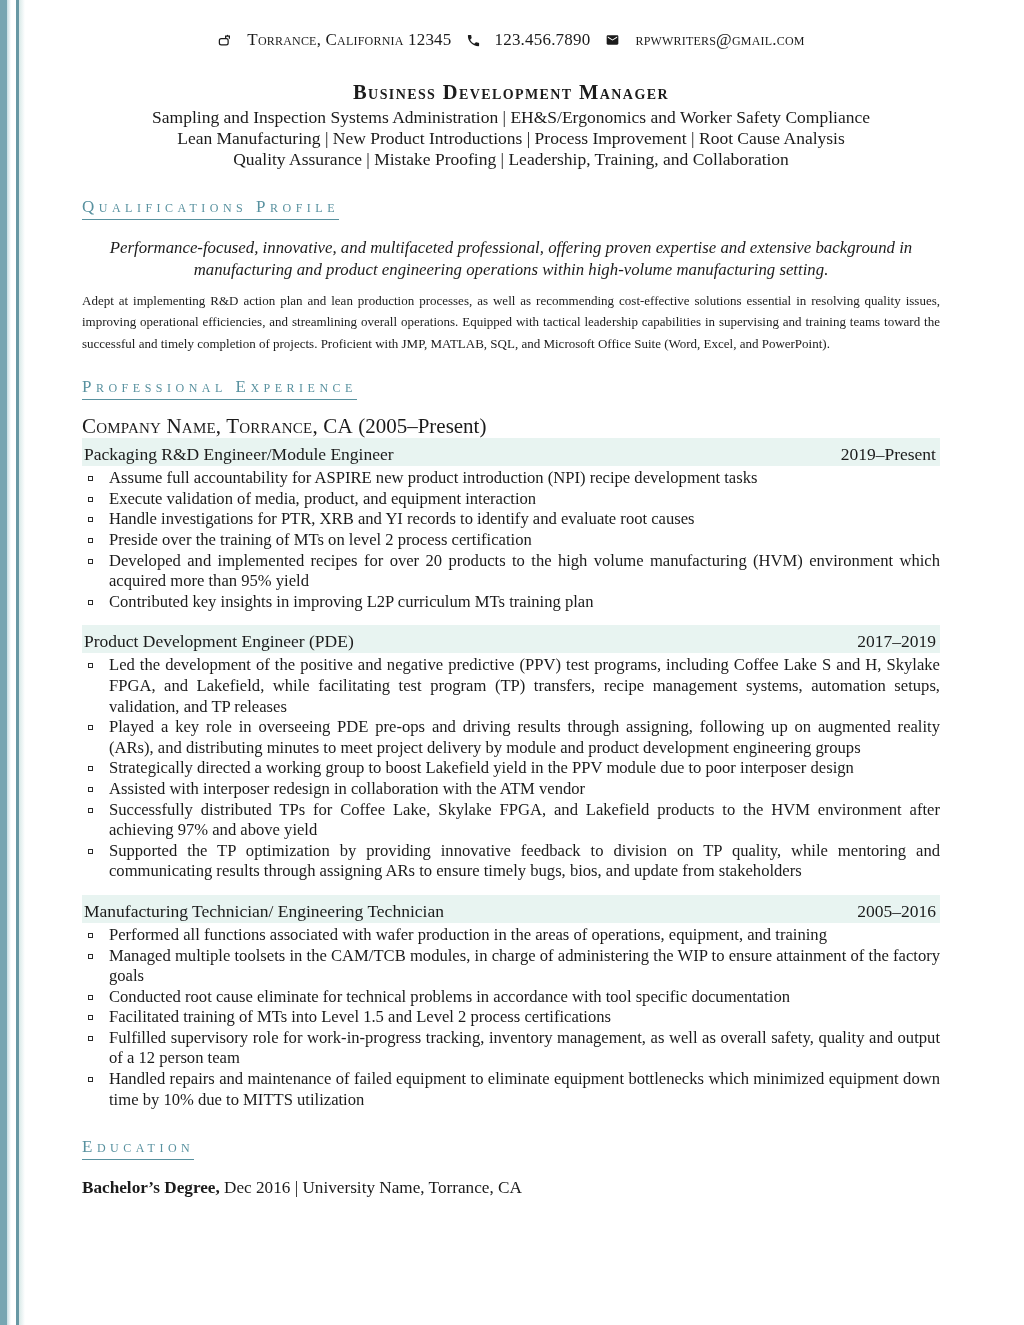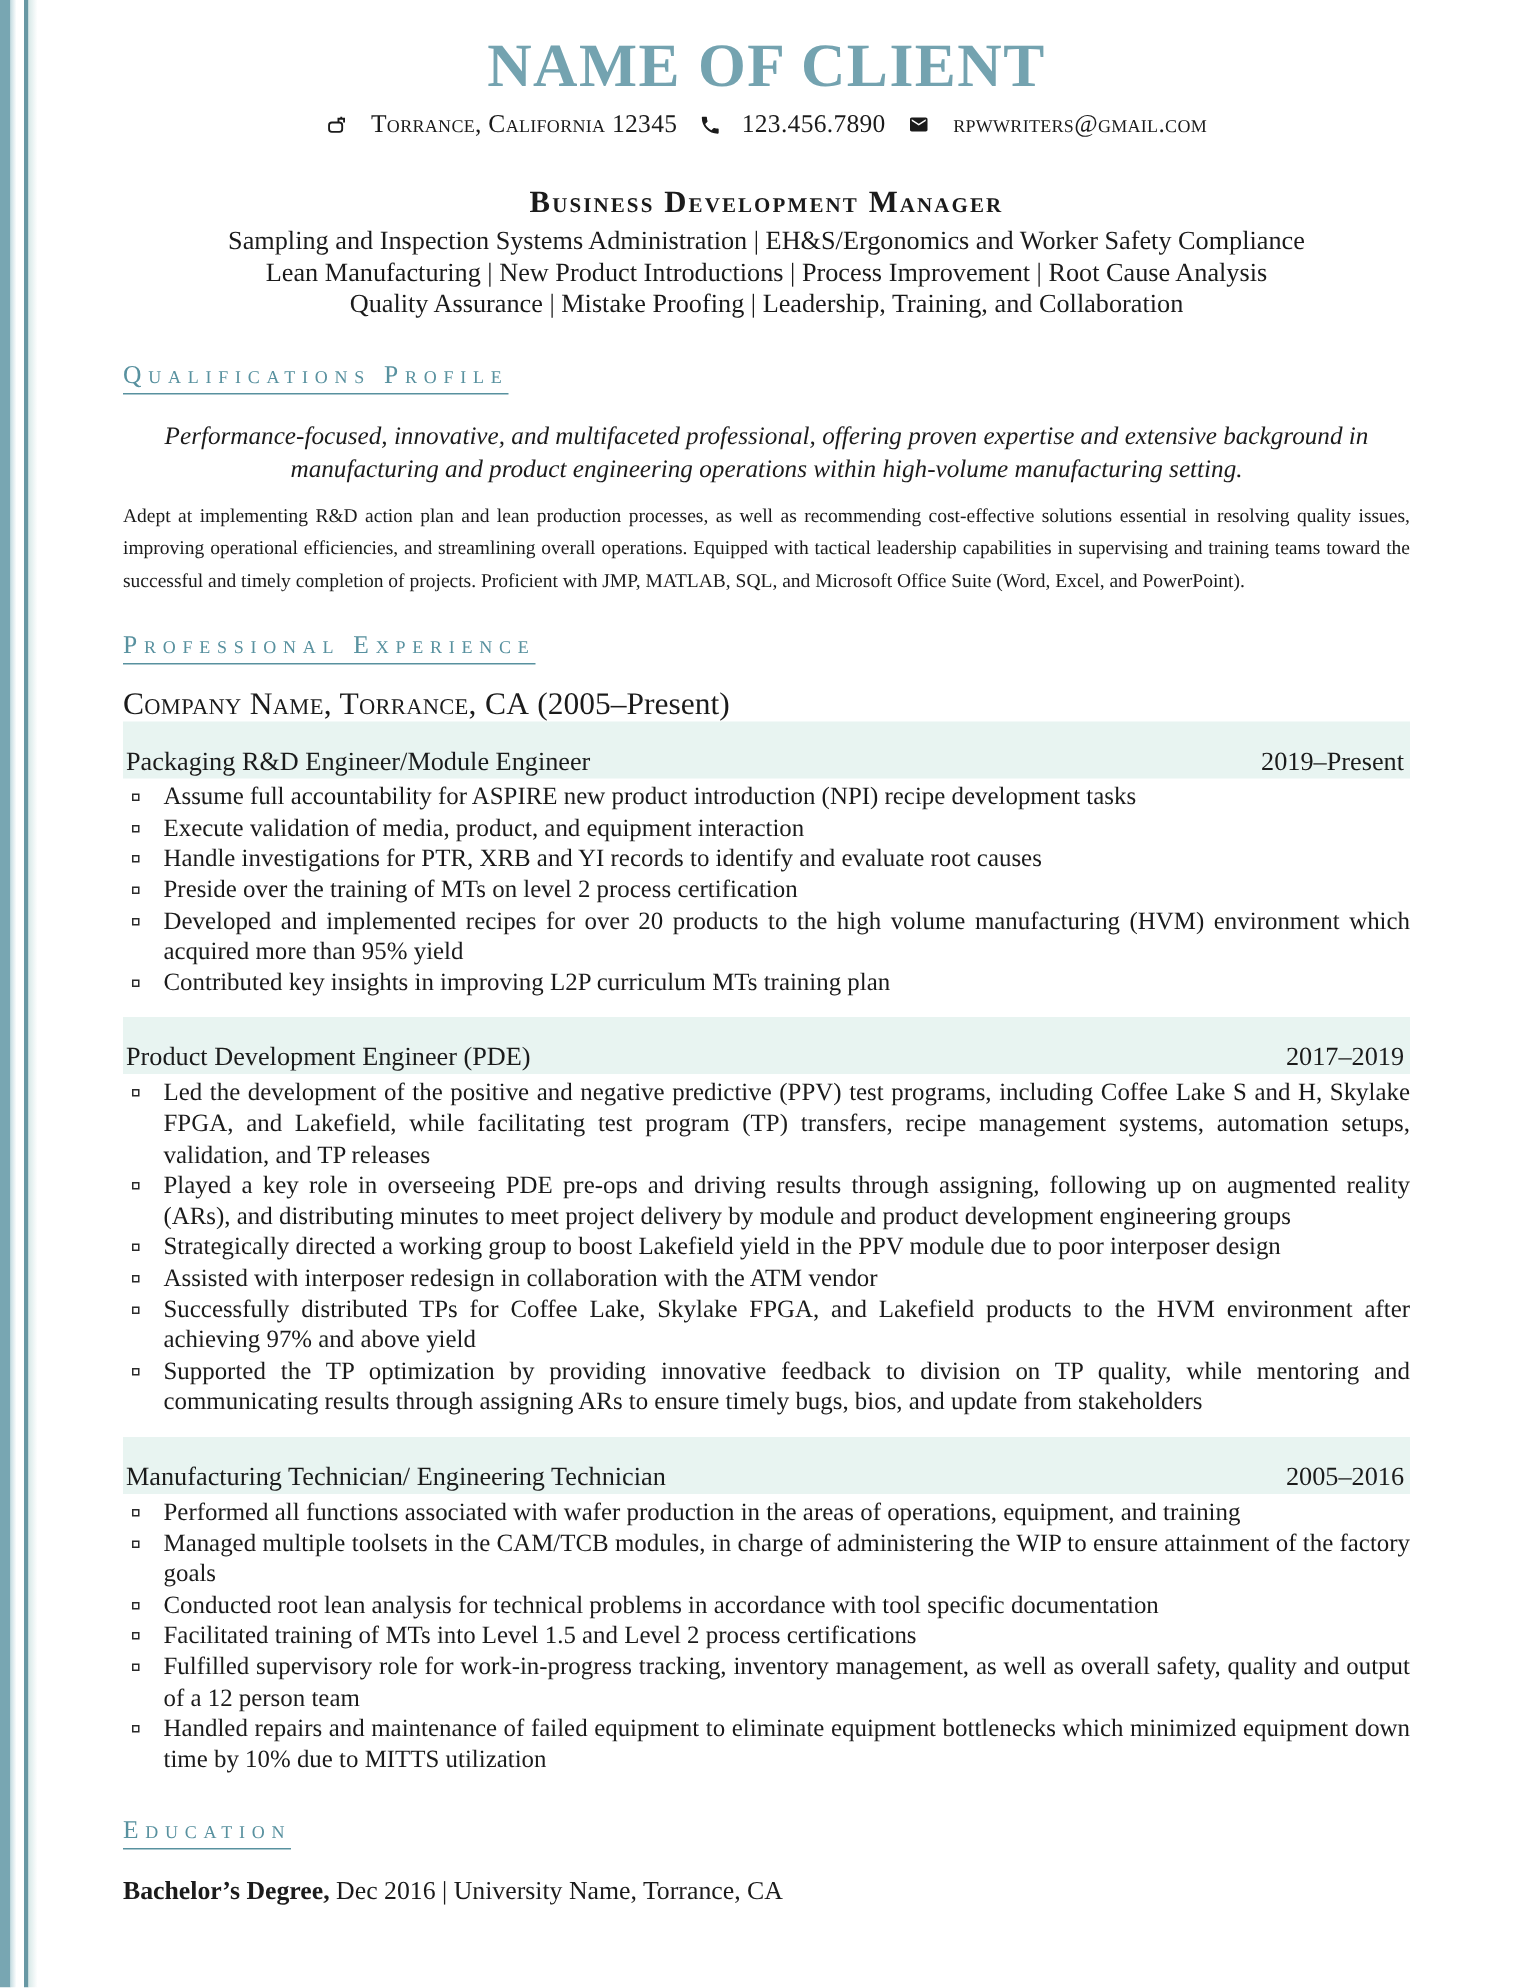--- a/index.html
+++ b/index.html
@@ -73,21 +73,21 @@
 
   .experience { margin-top: 23px; }
   .company-line { margin: 16px 0 0 0; font-size: 21px; line-height: 20px; }
   .company-name { font-variant: small-caps; letter-spacing: 0.2px; }
 
   .job { margin-top: 0; }
   .job + .job { margin-top: 13px; }
   .job-header {
     display: flex; justify-content: space-between; align-items: baseline;
     background: var(--highlight);
-    padding: 16px 4px 2px 2px; margin-top: 2px;
+    padding: 6px 4px 2px 2px; margin-top: 2px;
     font-size: 17.5px; line-height: 20px;
   }
   .job-dates { white-space: nowrap; }
 
   .bullets { margin: 2px 0 0 0; padding: 0; list-style: none; }
   .bullet-row { display: flex; align-items: flex-start; }
   .bullet-marker {
     flex: none; width: 5px; height: 5px;
     border: 1.3px solid #2a2a2a; background: transparent;
     margin: 8px 16px 0 6px;
@@ -105,21 +105,20 @@
 <body>
 
 <div class="edge-bar main"></div>
 <div class="edge-bar main-fade"></div>
 <div class="edge-bar thin"></div>
 <div class="edge-bar thin-fade"></div>
 
 <div class="page">
 
   <div class="header">
-    <h1 class="client-name">NAME OF CLIENT</h1>
     <div class="contact-line">
       <span class="icon">
         <svg width="16" height="15" viewBox="0 0 24 24" fill="none" stroke="#1b1b1b" stroke-width="2">
           <rect x="3" y="9" width="14" height="10" rx="3"></rect>
           <path d="M13 9V5h6v4"></path>
             <path d="M16 5V3"></path>
         </svg>
       </span>
       <span>Torrance, California 12345</span>
       <span class="icon">
@@ -232,21 +231,21 @@
         <li class="bullet-row">
             <span class="bullet-marker"></span>
             <span class="bullet-text">Performed all functions associated with wafer production in the areas of operations, equipment, and training</span>
           </li>
         <li class="bullet-row">
             <span class="bullet-marker"></span>
             <span class="bullet-text">Managed multiple toolsets in the CAM/TCB modules, in charge of administering the WIP to ensure attainment of the factory goals</span>
           </li>
         <li class="bullet-row">
             <span class="bullet-marker"></span>
-            <span class="bullet-text">Conducted root lean analysis for technical problems in accordance with tool specific documentation</span>
+            <span class="bullet-text">Conducted root cause eliminate for technical problems in accordance with tool specific documentation</span>
           </li>
         <li class="bullet-row">
             <span class="bullet-marker"></span>
             <span class="bullet-text">Facilitated training of MTs into Level 1.5 and Level 2 process certifications</span>
           </li>
         <li class="bullet-row">
             <span class="bullet-marker"></span>
             <span class="bullet-text">Fulfilled supervisory role for work-in-progress tracking, inventory management, as well as overall safety, quality and output of a 12 person team</span>
           </li>
         <li class="bullet-row bold">

